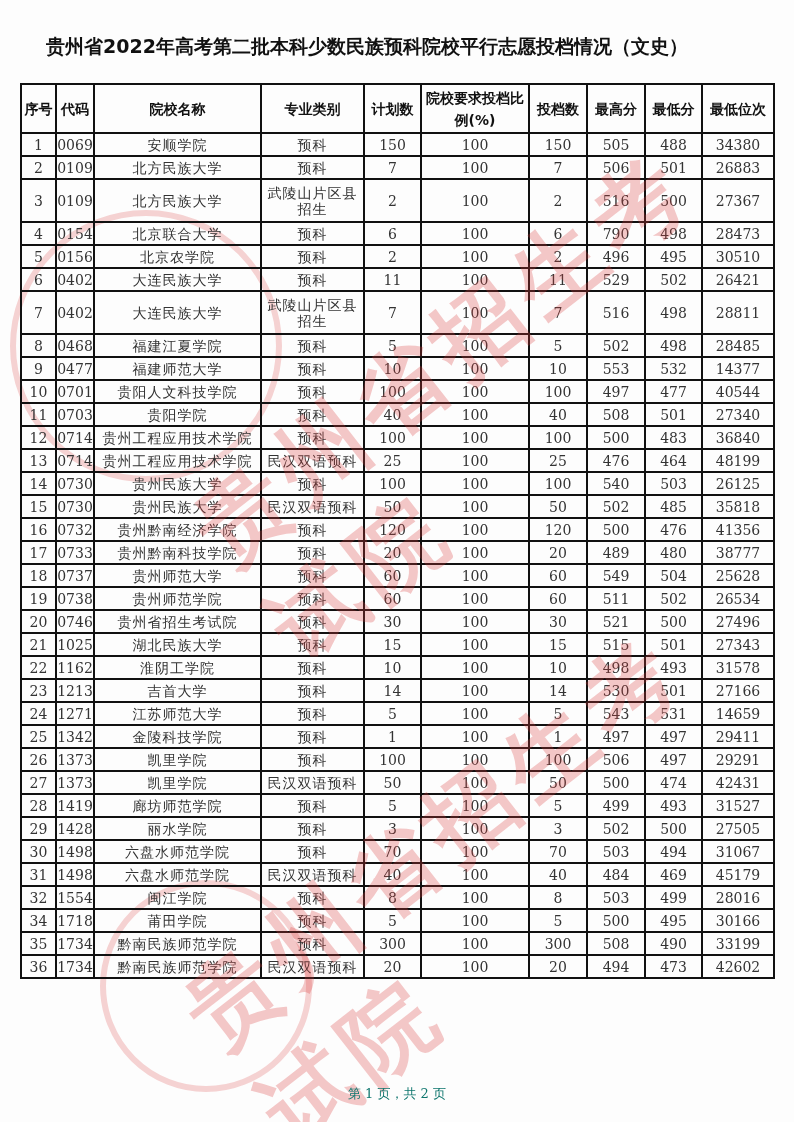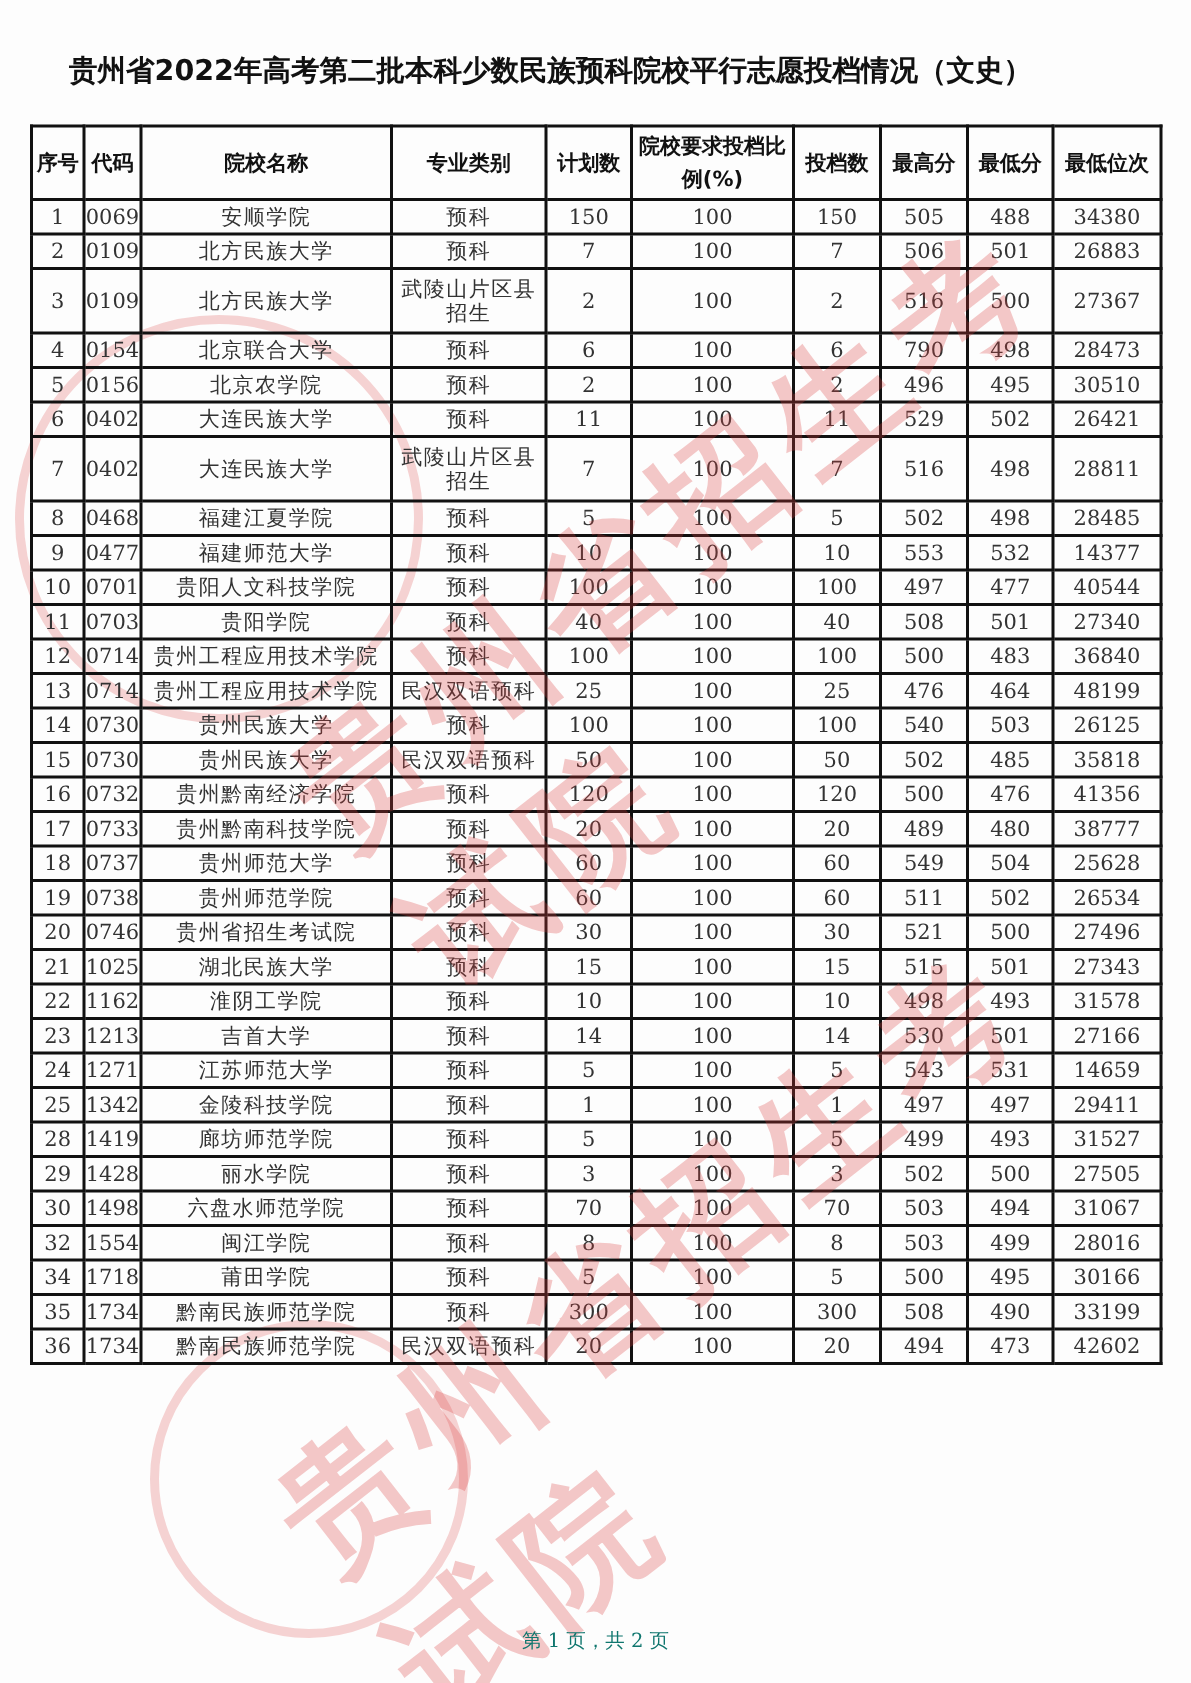--- a/index.html
+++ b/index.html
@@ -358,20 +358,44 @@
         <td class="name">金陵科技学院</td>
         <td class="name">预科</td>
         <td class="num">1</td>
         <td class="num">100</td>
         <td class="num">1</td>
         <td class="num">497</td>
         <td class="num">497</td>
         <td class="num">29411</td>
       </tr>
       <tr>
+        <td class="num">26</td>
+        <td class="num">1373</td>
+        <td class="name">凯里学院</td>
+        <td class="name">预科</td>
+        <td class="num">100</td>
+        <td class="num">100</td>
+        <td class="num">100</td>
+        <td class="num">506</td>
+        <td class="num">497</td>
+        <td class="num">29291</td>
+      </tr>
+      <tr>
+        <td class="num">27</td>
+        <td class="num">1373</td>
+        <td class="name">凯里学院</td>
+        <td class="name">民汉双语预科</td>
+        <td class="num">50</td>
+        <td class="num">100</td>
+        <td class="num">50</td>
+        <td class="num">500</td>
+        <td class="num">474</td>
+        <td class="num">42431</td>
+      </tr>
+      <tr>
         <td class="num">28</td>
         <td class="num">1419</td>
         <td class="name">廊坊师范学院</td>
         <td class="name">预科</td>
         <td class="num">5</td>
         <td class="num">100</td>
         <td class="num">5</td>
         <td class="num">499</td>
         <td class="num">493</td>
         <td class="num">31527</td>
@@ -392,20 +416,32 @@
         <td class="num">30</td>
         <td class="num">1498</td>
         <td class="name">六盘水师范学院</td>
         <td class="name">预科</td>
         <td class="num">70</td>
         <td class="num">100</td>
         <td class="num">70</td>
         <td class="num">503</td>
         <td class="num">494</td>
         <td class="num">31067</td>
+      </tr>
+      <tr>
+        <td class="num">31</td>
+        <td class="num">1498</td>
+        <td class="name">六盘水师范学院</td>
+        <td class="name">民汉双语预科</td>
+        <td class="num">40</td>
+        <td class="num">100</td>
+        <td class="num">40</td>
+        <td class="num">484</td>
+        <td class="num">469</td>
+        <td class="num">45179</td>
       </tr>
       <tr>
         <td class="num">32</td>
         <td class="num">1554</td>
         <td class="name">闽江学院</td>
         <td class="name">预科</td>
         <td class="num">8</td>
         <td class="num">100</td>
         <td class="num">8</td>
         <td class="num">503</td>

